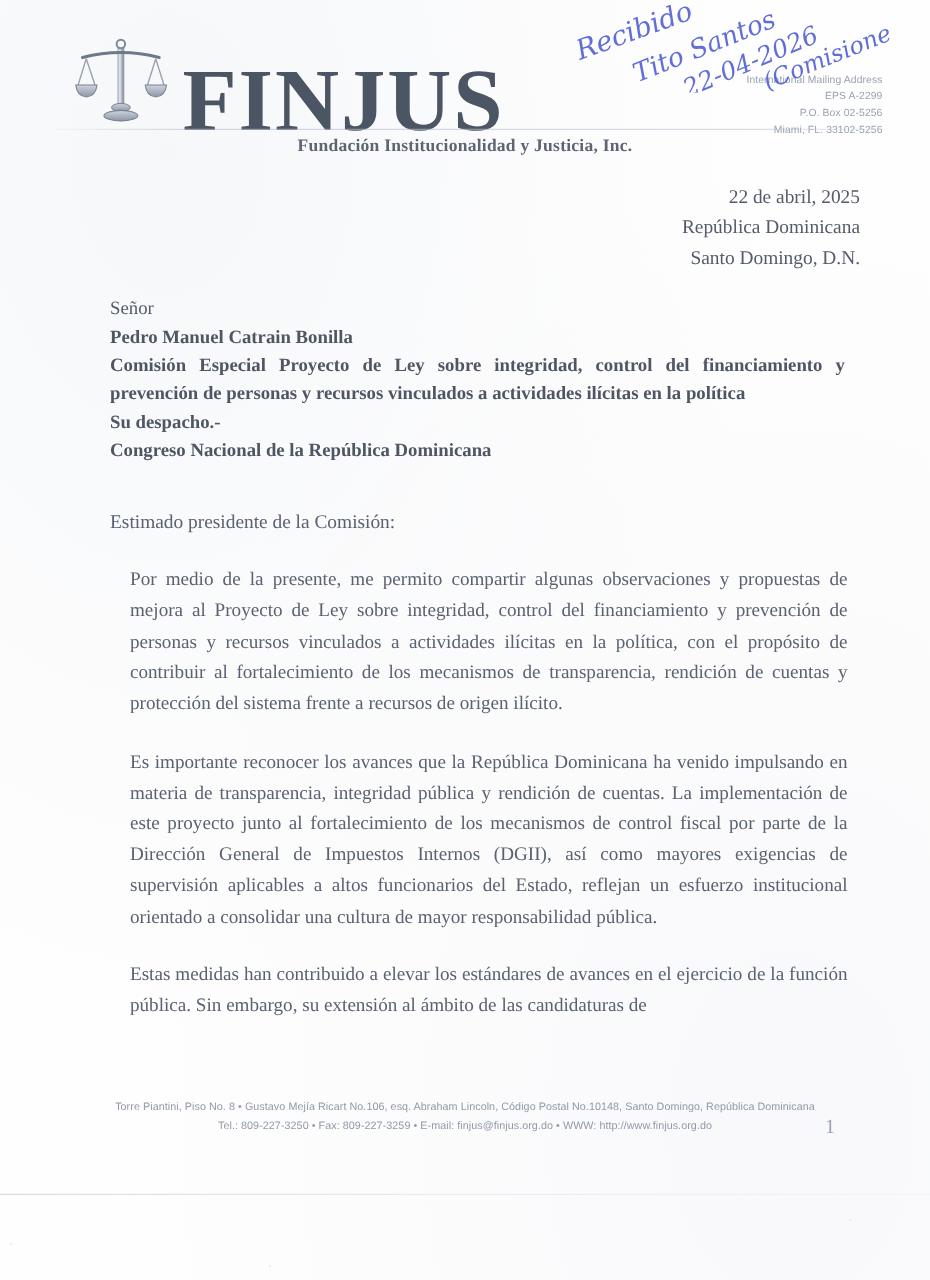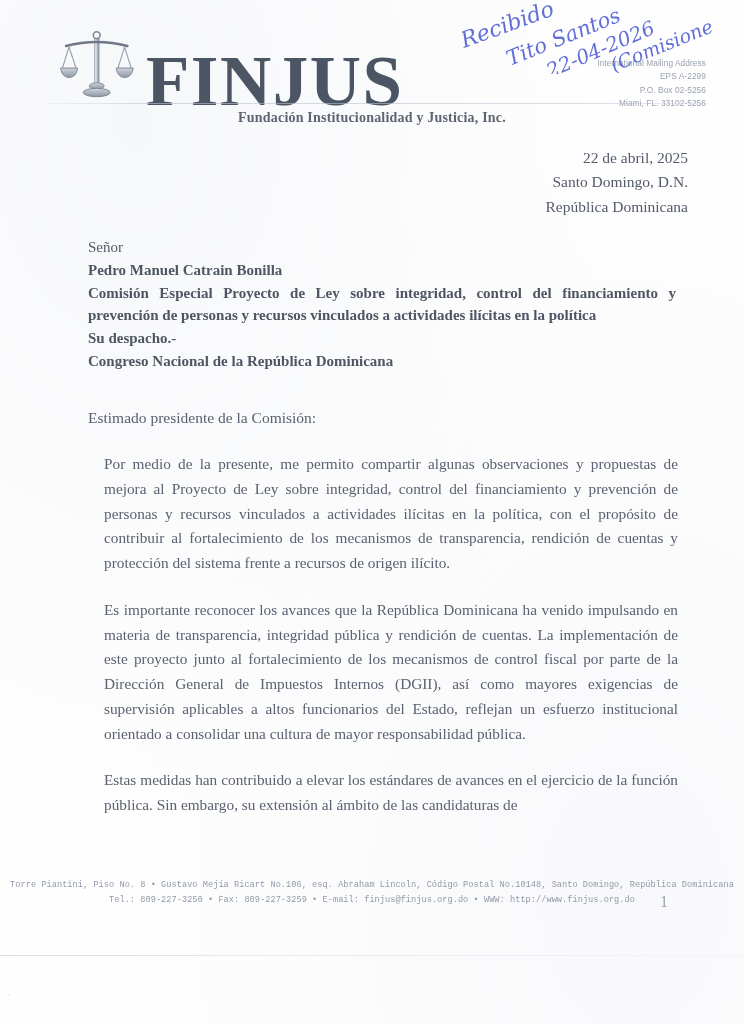--- a/index.html
+++ b/index.html
@@ -151,21 +151,21 @@
     text-align: justify;
   }
   .body p:last-child { margin-bottom: 0; }
 
   
   .footer {
     position: absolute;
     left: 0; right: 0;
     top: 878px;
     text-align: center;
-    font-family: Liberation Mono, monospace;
+    font-family: Liberation Sans, sans-serif;
     font-size: 8.6px;
     line-height: 1.72;
     color: #9199a8;
     letter-spacing: 0.05px;
   }
   .footer div { white-space: nowrap; }
 
   .page-number {
     position: absolute;
     right: 76px;
@@ -247,22 +247,22 @@
         <text x="2" y="46" font-size="22" transform="rotate(-20 2 46)">Recibido</text>
         <text x="48" y="64" font-size="21" transform="rotate(-22 48 64)">Tito Santos</text>
         <text x="88" y="76" font-size="20" transform="rotate(-23 88 76)">22-04-2026</text>
         <text x="152" y="70" font-size="19" transform="rotate(-22 152 70)">(Comisiones)</text>
       </g>
     </svg>
   </div>
 
   <div class="date-block">
     <div>22 de abril, 2025</div>
+    <div>República Dominicana</div>
     <div>Santo Domingo, D.N.</div>
-    <div>República Dominicana</div>
   </div>
 
   <div class="recipient">
     <div class="senor">Señor</div>
     <div class="strong">Pedro Manuel Catrain Bonilla</div>
     <div class="strong just">Comisión Especial Proyecto de Ley sobre integridad, control del financiamiento y prevención de personas y recursos vinculados a actividades ilícitas en la política</div>
     <div class="strong">Su despacho.-</div>
     <div class="strong">Congreso Nacional de la República Dominicana</div>
   </div>
 

